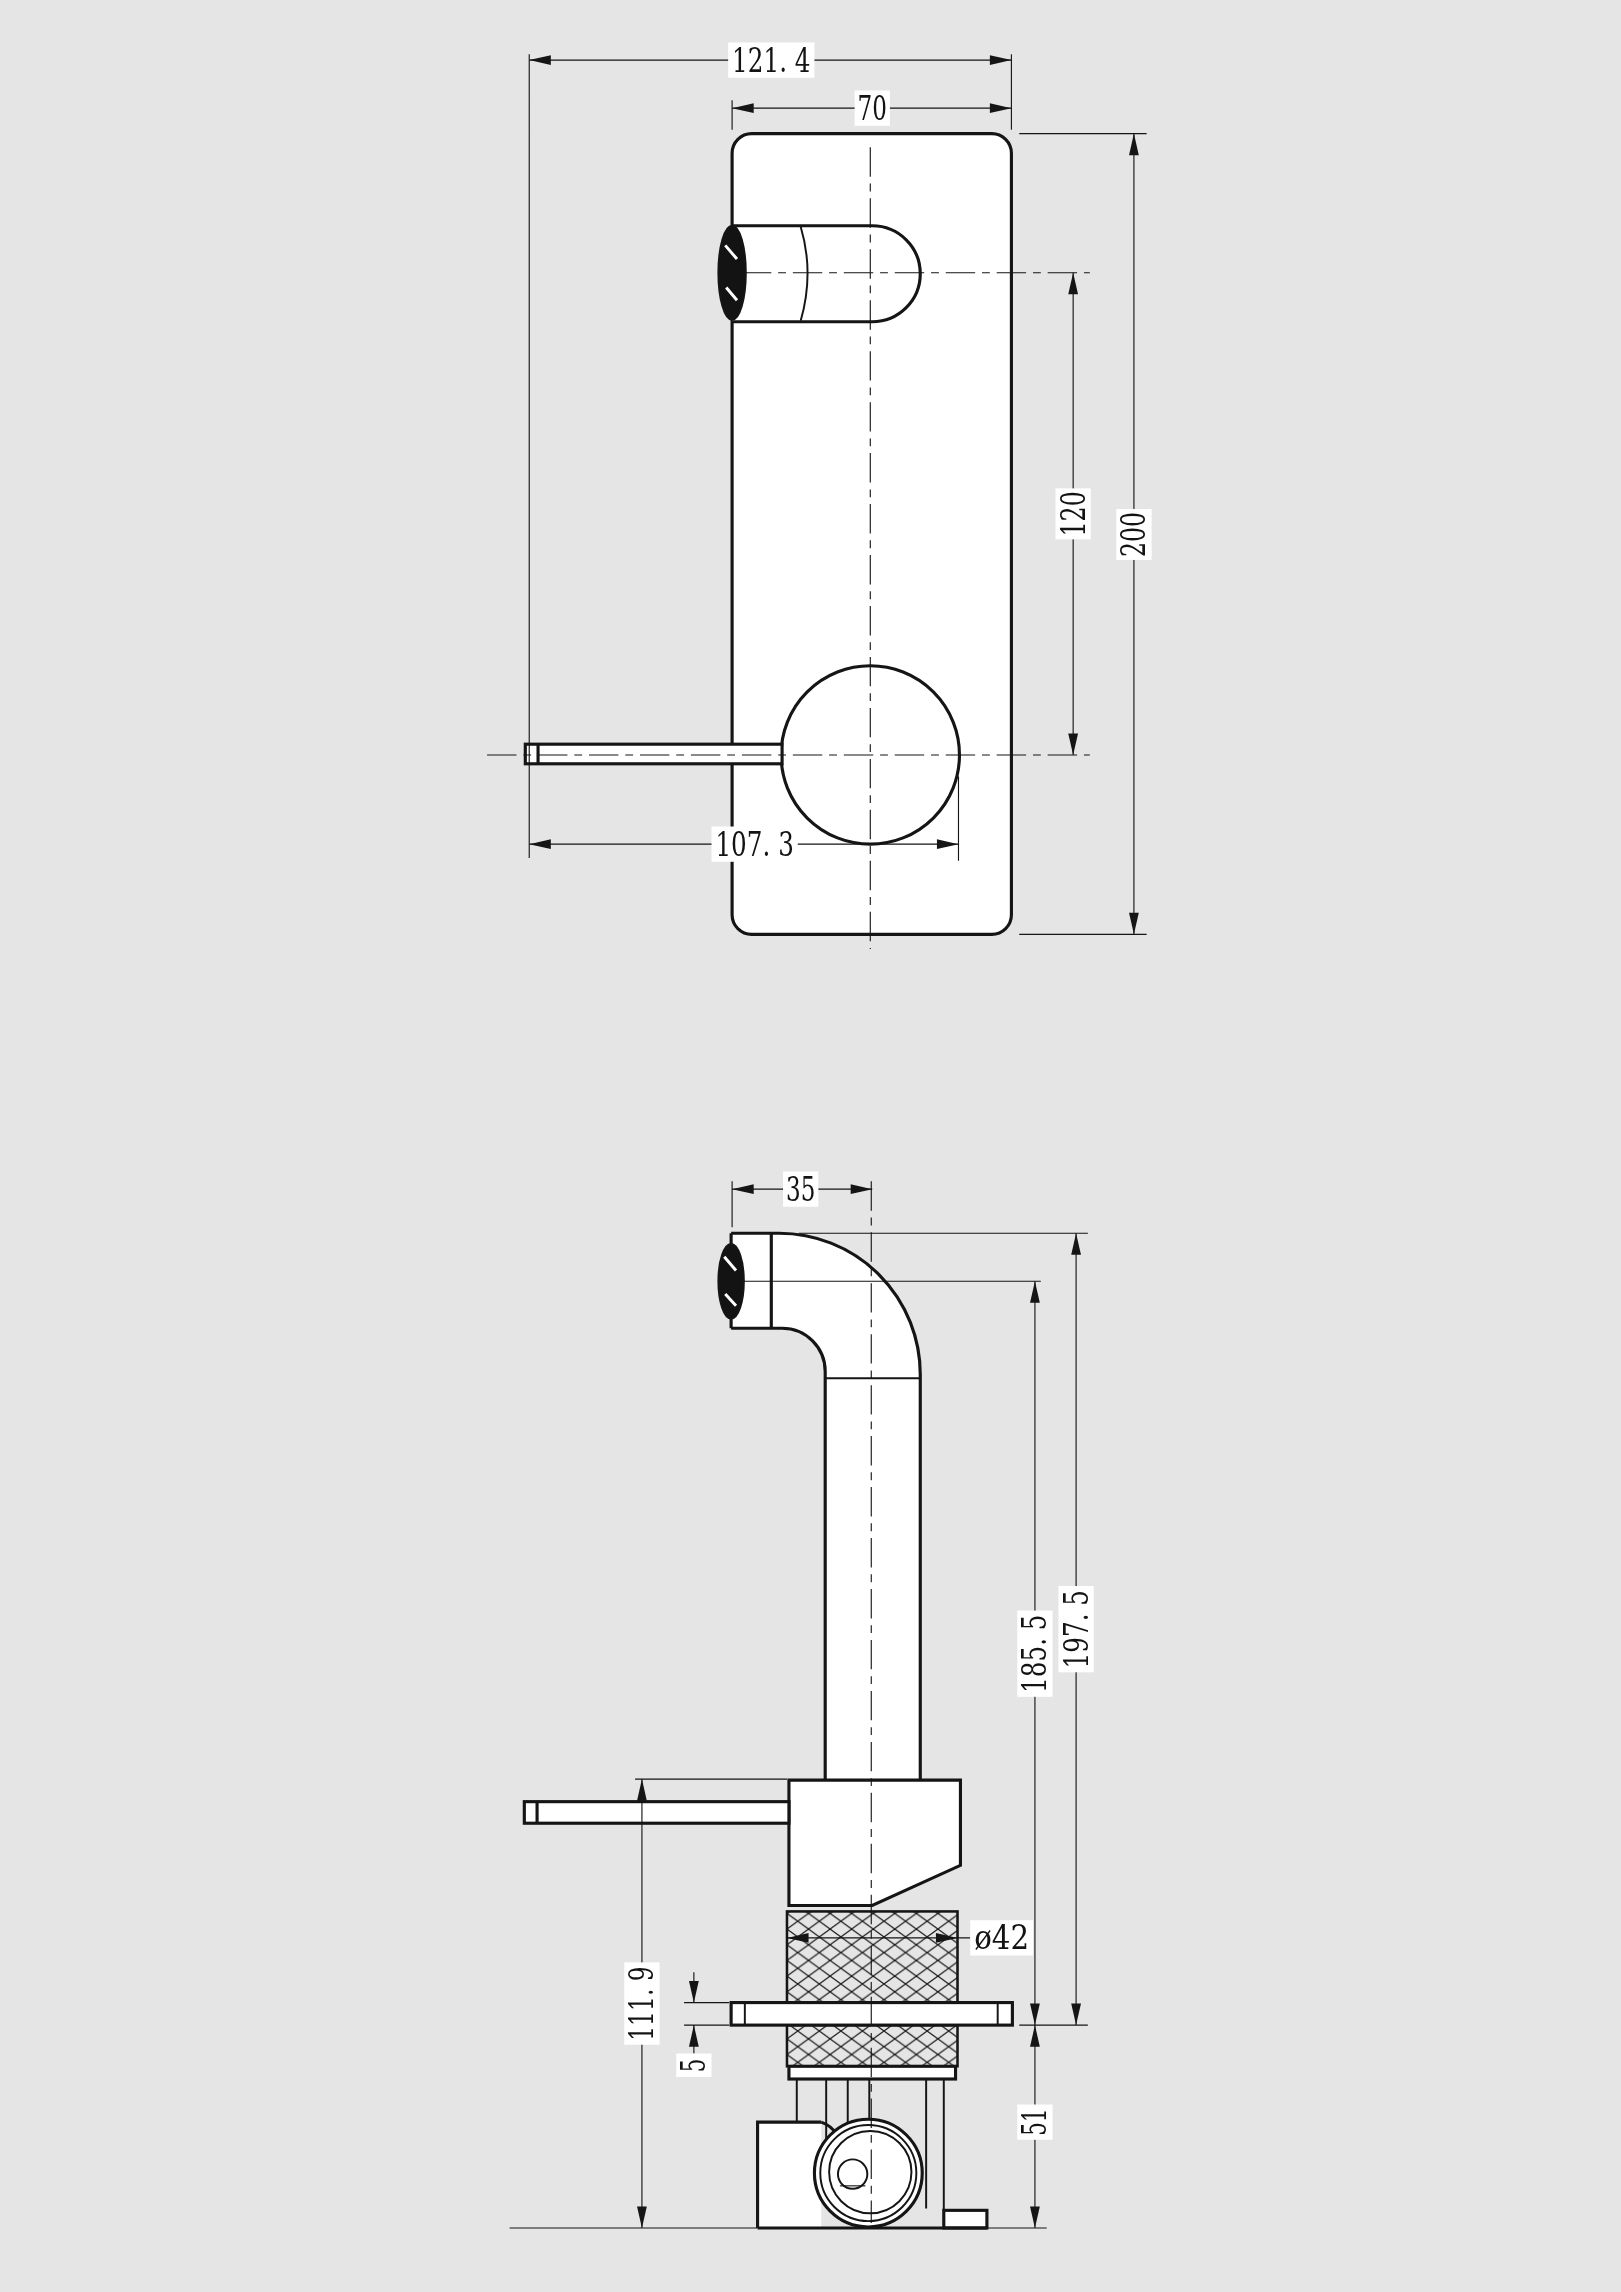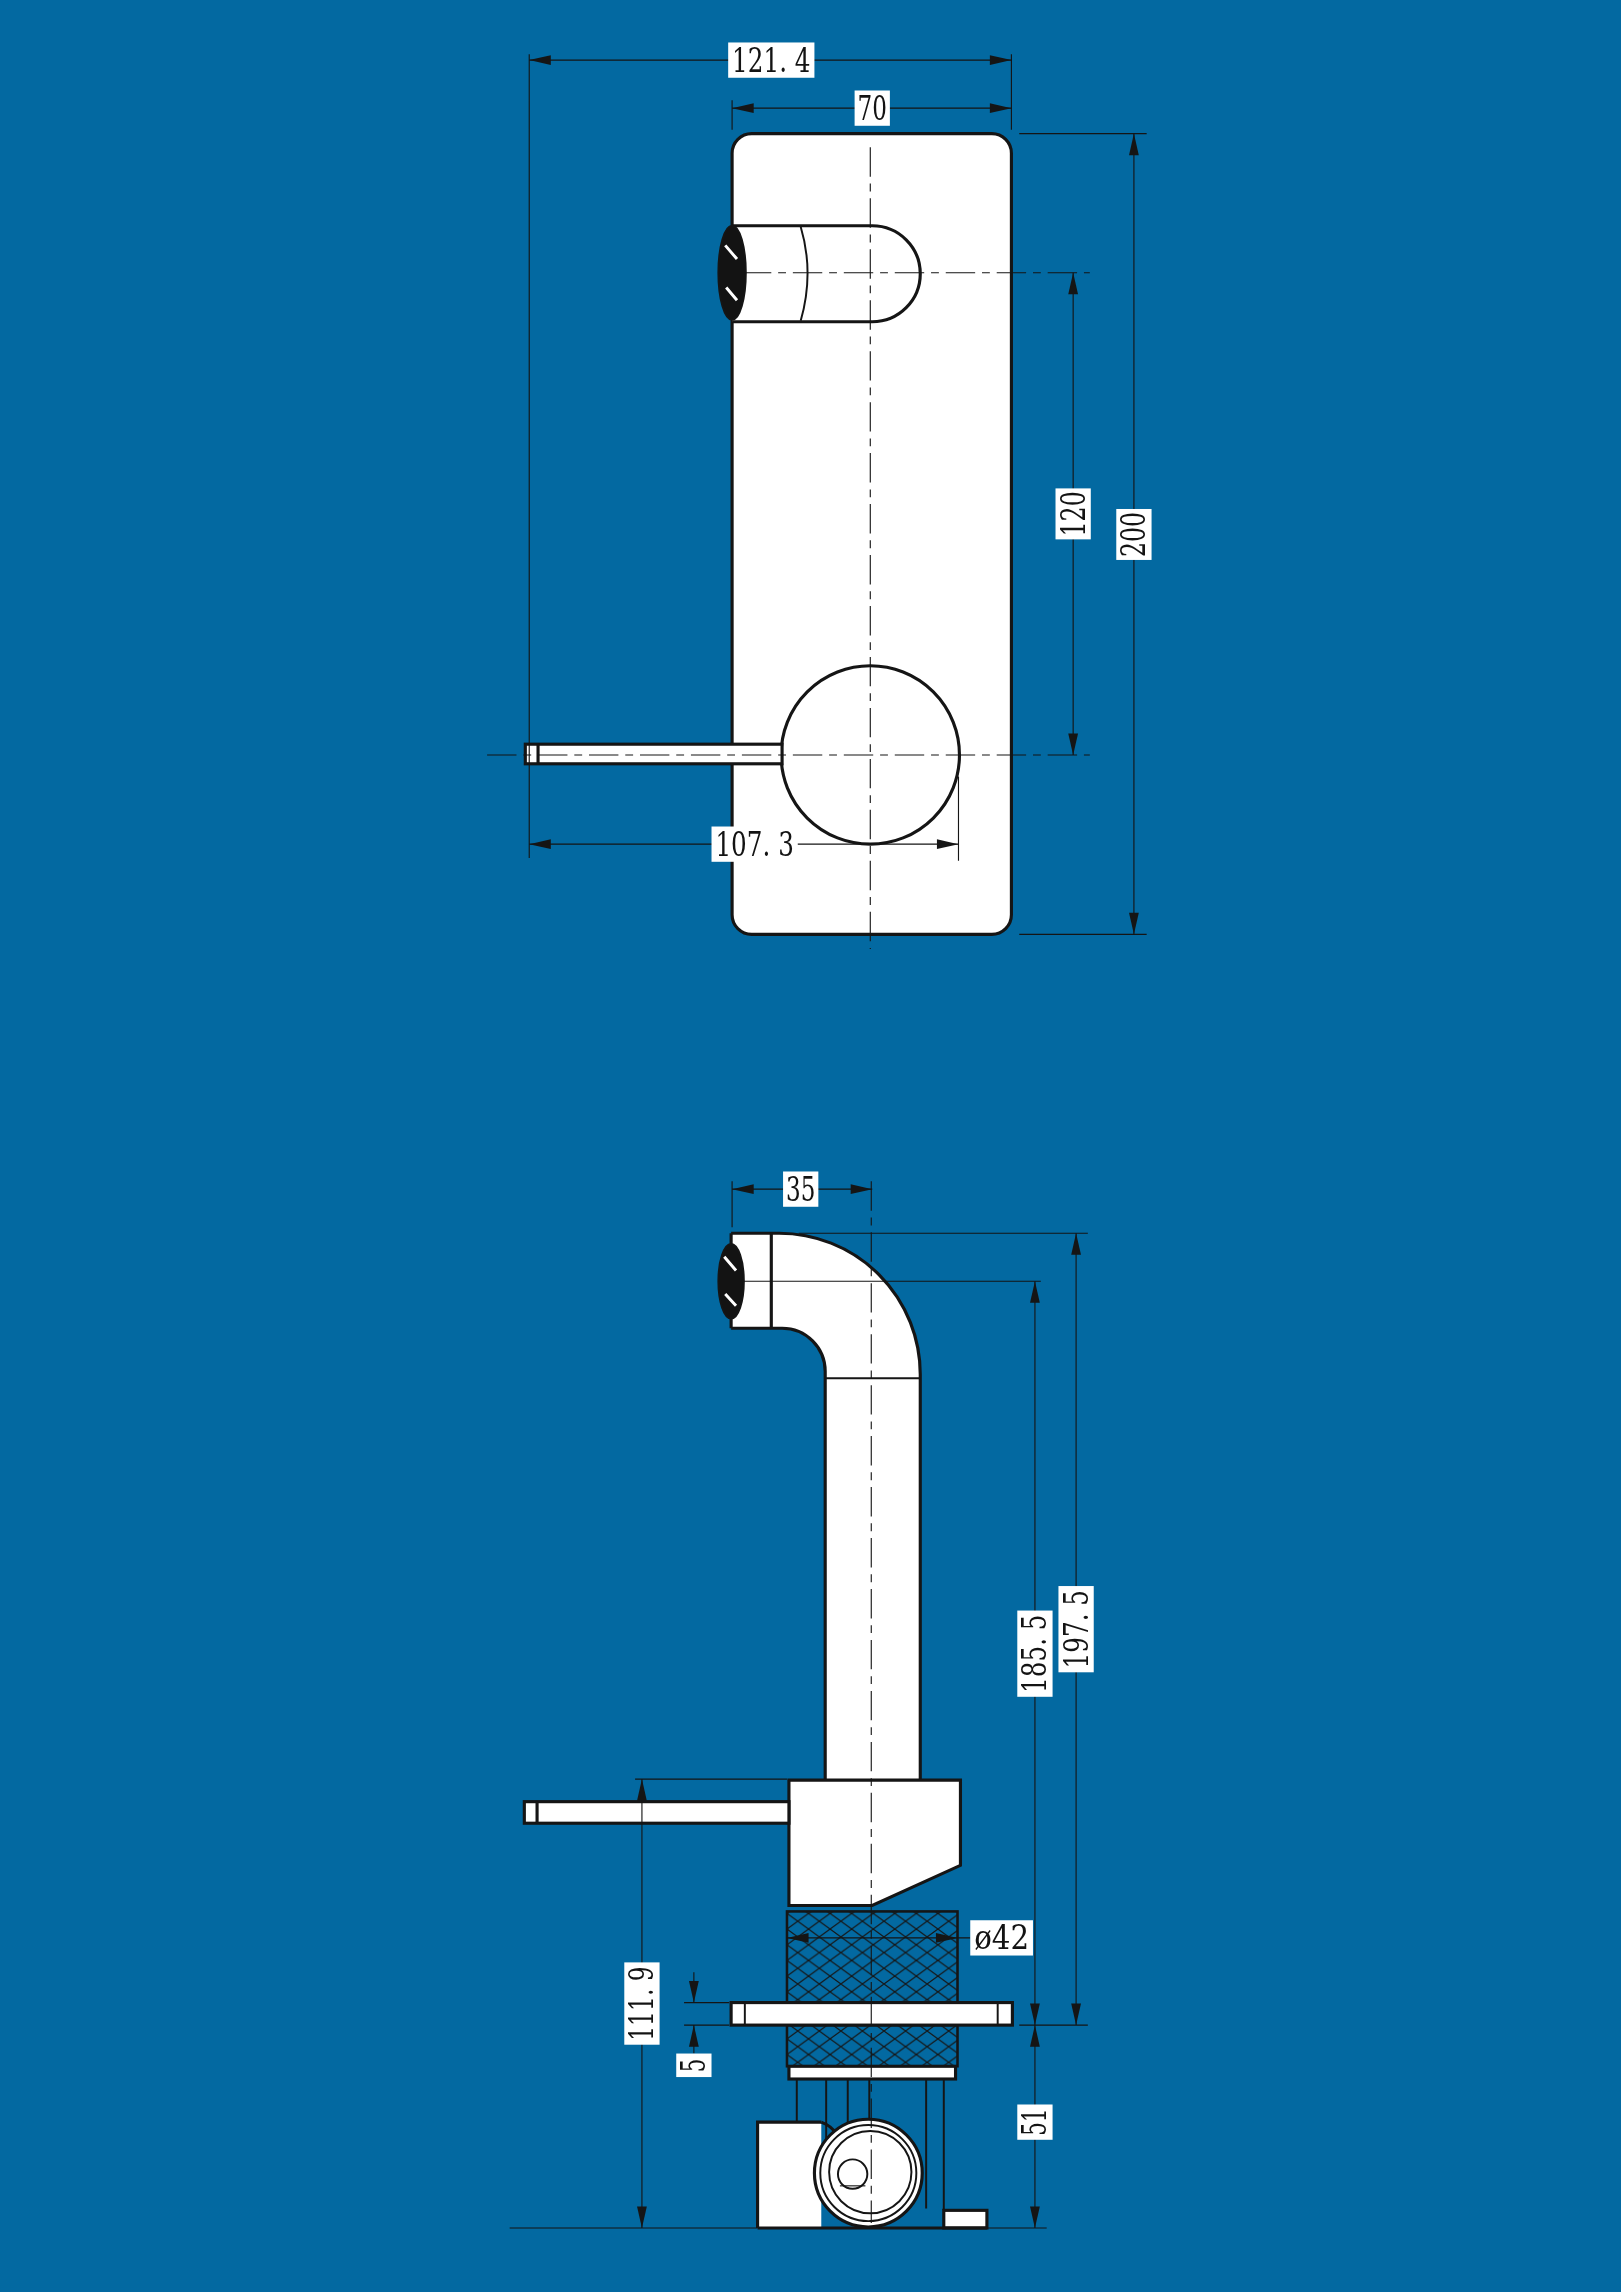--- a/index.html
+++ b/index.html
@@ -1,16 +1,16 @@
 <!DOCTYPE html>
 <html><head>
 <meta charset="utf-8">
 <style>
   html,body{margin:0;padding:0;background:#ffffff;}
-  .sheet{width:1621px;height:2293px;background:#0369a1;position:relative;overflow:hidden;}
+  .sheet{width:1621px;height:2293px;background:#e5e5e5;position:relative;overflow:hidden;}
   svg{display:block;}
   .o  {fill:none;stroke:#151515;stroke-width:3.2;stroke-linecap:butt;}
   .of {fill:#ffffff;stroke:#151515;stroke-width:3.2;}
   .fw {fill:#ffffff;stroke:none;}
   .m  {stroke-width:2;}
   .t  {fill:none;stroke:#151515;stroke-width:1.15;}
   .cl {fill:none;stroke:#151515;stroke-width:1.15;stroke-dasharray:30 7 8 7;}
   .kn {fill:url(#knurl);stroke:#151515;stroke-width:2.6;}
   .ar {fill:#151515;stroke:none;}
   .dark{fill:#131313;stroke:#151515;stroke-width:2;}

